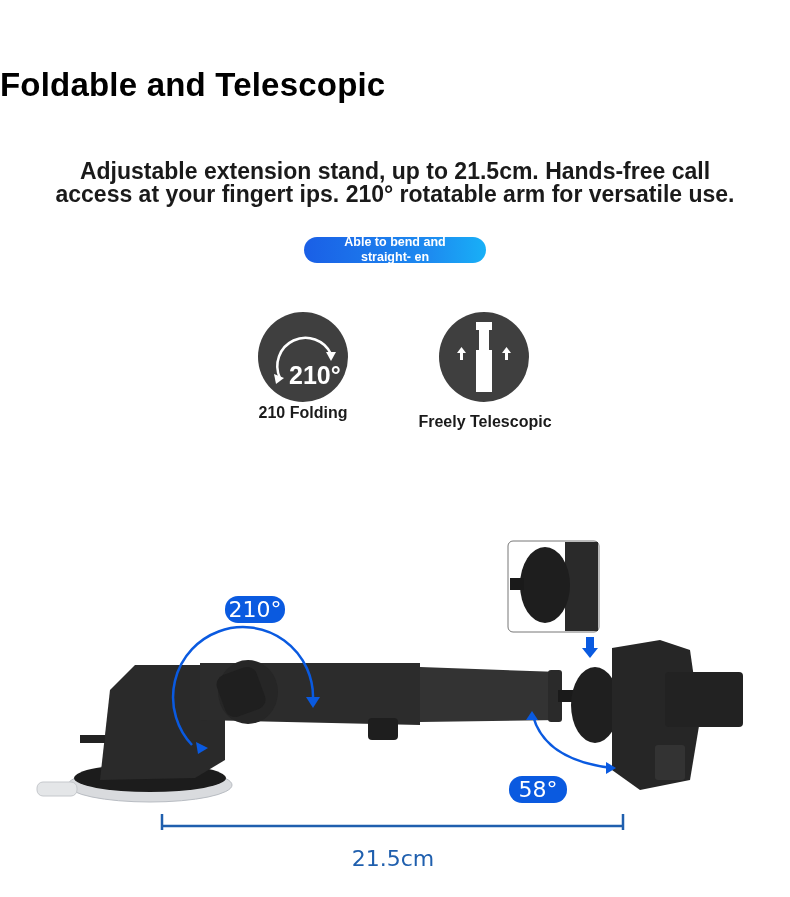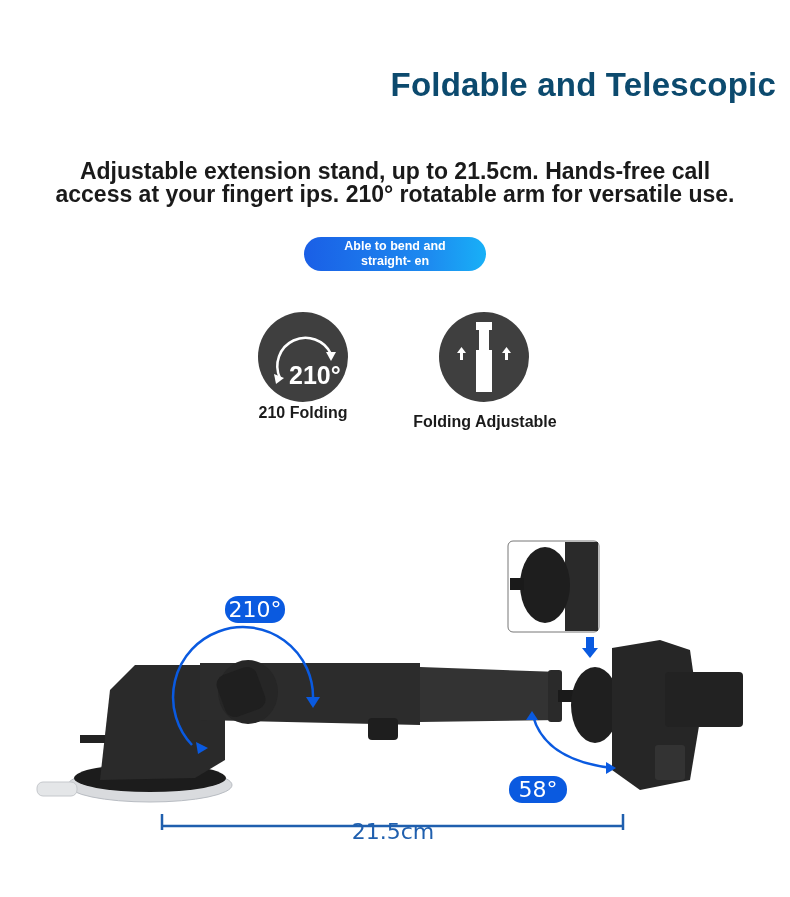--- a/index.html
+++ b/index.html
@@ -1,21 +1,21 @@
 <!DOCTYPE html>
 <html><head>
 <meta charset="utf-8">
 <style>
   html, body { margin:0; padding:0; background:#ffffff; }
   body { width:790px; height:897px; position:relative; overflow:hidden;
          font-family:"Liberation Sans", "DejaVu Sans", sans-serif; color:#111; }
   .abs { position:absolute; }
-  .title { left:0; width:776px; top:66px; text-align:right; font-size:33px; font-weight:bold; color:#0c4a6e; letter-spacing:0.2px; }
+  .title { left:0; width:776px; top:66px; text-align:left; font-size:33px; font-weight:bold; color:#000000; letter-spacing:0.2px; }
   .subtitle { left:40px; width:710px; top:160px; text-align:center; font-size:23px; font-weight:bold; line-height:23px; color:#1a1a1a; }
-  .pill { left:304px; top:237px; width:182px; height:34px; border-radius:21px;
+  .pill { left:304px; top:237px; width:182px; height:26px; border-radius:21px;
           background:linear-gradient(90deg,#1a5fe6 0%,#1d8cf0 70%,#18b0f7 100%);
           color:#fff; font-size:12.5px; font-weight:bold; text-align:center; line-height:15px;
           display:flex; align-items:center; justify-content:center; padding:4px 14px; box-sizing:border-box; }
   .feat-circle { width:90px; height:90px; border-radius:50%; background:#3f3f3f; }
   .feat-label { font-size:16px; font-weight:bold; color:#1a1a1a; text-align:center; }
   .badge { background:#0a5ae0; color:#fff; border-radius:13px; font-size:22px; text-align:center; line-height:27px; font-family:"DejaVu Sans", sans-serif; }
   .measure-text { color:#1f5fae; font-size:22px; font-family:"DejaVu Sans", sans-serif; }
 </style>
 </head>
 <body>
@@ -41,21 +41,21 @@
   <svg width="90" height="90" viewBox="0 0 90 90">
     <rect x="37" y="10" width="16" height="8" fill="#fff"></rect>
     <rect x="40" y="18" width="10" height="20" fill="#fff"></rect>
     <rect x="37" y="38" width="16" height="42" fill="#fff"></rect>
     <rect x="21" y="40" width="3" height="8" fill="#fff"></rect>
     <polygon points="18,41 27,41 22.5,35" fill="#fff"></polygon>
     <rect x="66" y="40" width="3" height="8" fill="#fff"></rect>
     <polygon points="63,41 72,41 67.5,35" fill="#fff"></polygon>
   </svg>
 </div>
-<div class="abs feat-label" style="left:400px;top:413px;width:170px;">Folding Adjustable</div>
+<div class="abs feat-label" style="left:400px;top:413px;width:170px;">Freely Telescopic</div>
 
 <svg class="abs" style="left:0;top:530px;" width="790" height="300" viewBox="0 530 790 300">
 
   <ellipse cx="150" cy="785" rx="82" ry="17" fill="#d9dbde" stroke="#b8bcc2"></ellipse>
   <rect x="37" y="782" width="40" height="14" rx="6" fill="#e4e6e8" stroke="#c5c8cc"></rect>
   <ellipse cx="150" cy="778" rx="76" ry="14" fill="#1c1c1c"></ellipse>
   <path d="M100 780 L110 690 L135 665 L225 665 L225 760 L195 778 Z" fill="#2a2a2a"></path>
   <rect x="80" y="735" width="25" height="8" fill="#222"></rect>
 
   <polygon points="200,663 420,663 420,725 200,720" fill="#2c2c2c"></polygon>
@@ -88,13 +88,13 @@
   <polygon points="526,720 538,720 532,711" fill="#0a5ae0"></polygon>
   <polygon points="606,762 616,768 606,774" fill="#0a5ae0"></polygon>
 
   <line x1="162" y1="826" x2="623" y2="826" stroke="#1f5fae" stroke-width="2.5"></line>
   <line x1="162" y1="814" x2="162" y2="838" stroke="#1f5fae" stroke-width="2.5"></line>
   <line x1="623" y1="814" x2="623" y2="838" stroke="#1f5fae" stroke-width="2.5"></line>
 </svg>
 
 <div class="abs badge" style="left:225px;top:596px;width:60px;">210°</div>
 <div class="abs badge" style="left:509px;top:776px;width:58px;">58°</div>
-<div class="abs measure-text" style="left:342px;top:819px;width:102px;text-align:center;">21.5cm</div>
+<div class="abs measure-text" style="left:342px;top:846px;width:102px;text-align:center;">21.5cm</div>
 
 </body></html>

